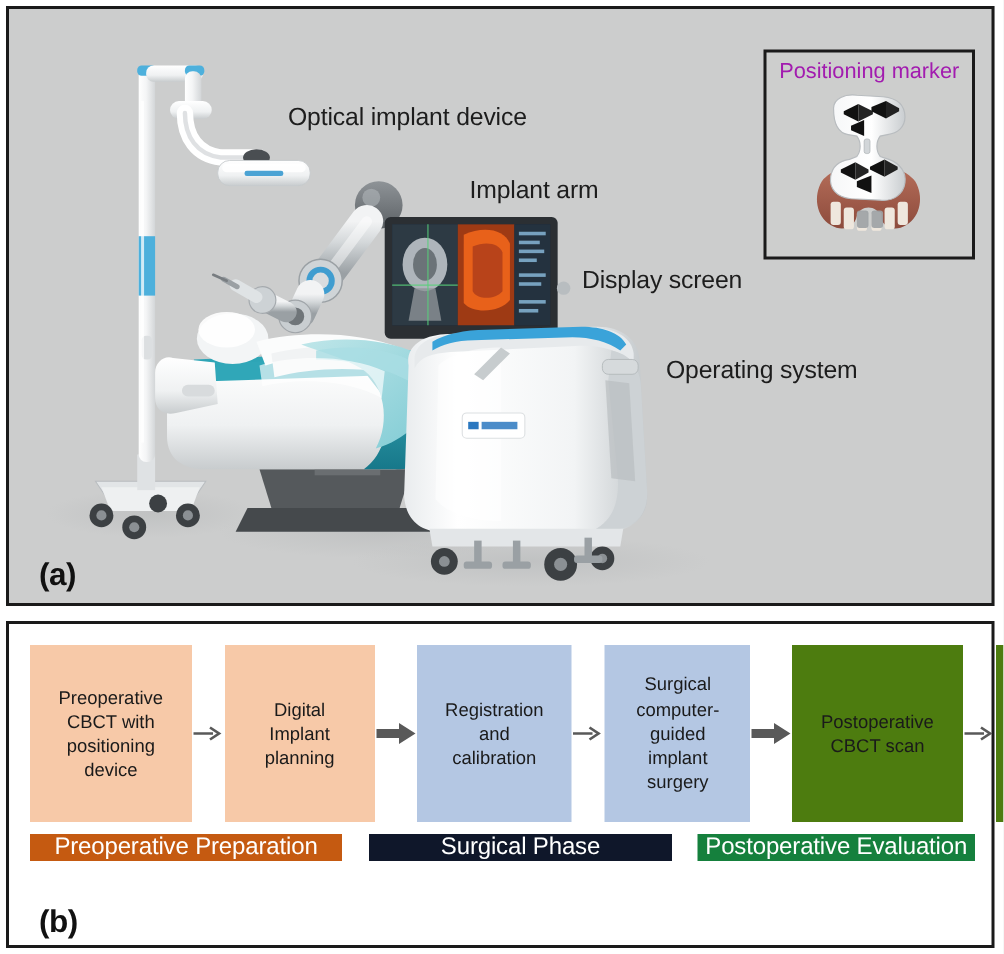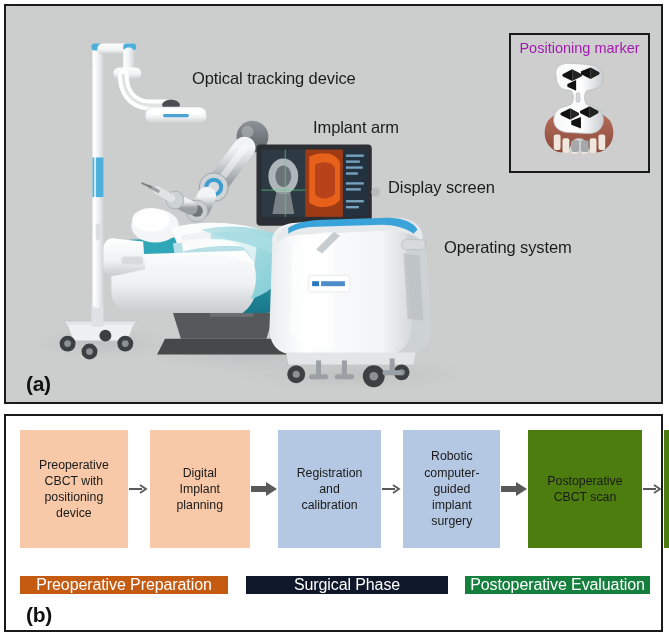--- a/index.html
+++ b/index.html
@@ -119,21 +119,21 @@
   .arr.small { width: 24px; }
   .arr.big { width: 30px; }
 
   #banner-row {
     position: absolute;
     left: 14px;
     top: 140px;
     width: 630px;
     height: 38px;
     display: flex;
-    align-items: flex-end;
+    align-items: flex-start;
   }
   .banner {
     display: flex;
     align-items: center;
     justify-content: center;
     color: #ffffff;
     font-size: 16px;
     letter-spacing: -0.1px;
     white-space: nowrap;
   }
@@ -360,21 +360,21 @@
           <rect x="338" y="358" width="5" height="16"></rect>
             <rect x="331" y="372" width="19" height="5" rx="2"></rect>
           <rect x="386" y="356" width="5" height="14"></rect>
             <rect x="379" y="368" width="19" height="5" rx="2"></rect>
         </g>
 
         <path d="M312 246 L330 228 L336 232 L318 250 Z" fill="#c7ccce"></path>
       </g>
     </svg>
 
-    <div class="photo-label" id="label-optical">Optical tracking device</div>
+    <div class="photo-label" id="label-optical">Optical implant device</div>
     <div class="photo-label" id="label-robotic">Implant arm</div>
     <div class="photo-label" id="label-display">Display screen</div>
     <div class="photo-label" id="label-operating">Operating system</div>
 
     <div id="marker-inset">
       <div id="marker-title">Positioning marker</div>
       <svg id="marker-art" viewBox="0 0 141 116">
         <defs>
           <linearGradient id="gMk" x1="0" y1="0" x2="1" y2="0">
             <stop offset="0%" stop-color="#f6f7f8"></stop>
@@ -454,21 +454,21 @@
       </div>
 
       <div class="flow-box blue" style="flex:0 0 97px;">Registration and calibration</div>
 
       <div class="arr small">
         <svg width="22" height="12" viewBox="0 0 22 12">
           <path d="M1 6 H14 M12 2 L18 6 L12 10" fill="none" stroke="#595959" stroke-width="1.8"></path>
         </svg>
       </div>
 
-      <div class="flow-box blue" style="flex:0 0 97px;">Robotic computer-guided implant surgery</div>
+      <div class="flow-box blue" style="flex:0 0 97px;">Surgical computer-guided implant surgery</div>
 
       <div class="arr big">
         <svg width="28" height="18" viewBox="0 0 28 18">
           <path d="M1 6 H16 V2 L27 9 L16 16 V12 H1 Z" fill="#595959"></path>
         </svg>
       </div>
 
       <div class="flow-box green" style="flex:0 0 98px;">Postoperative CBCT  scan</div>
 
       <div class="arr small">

